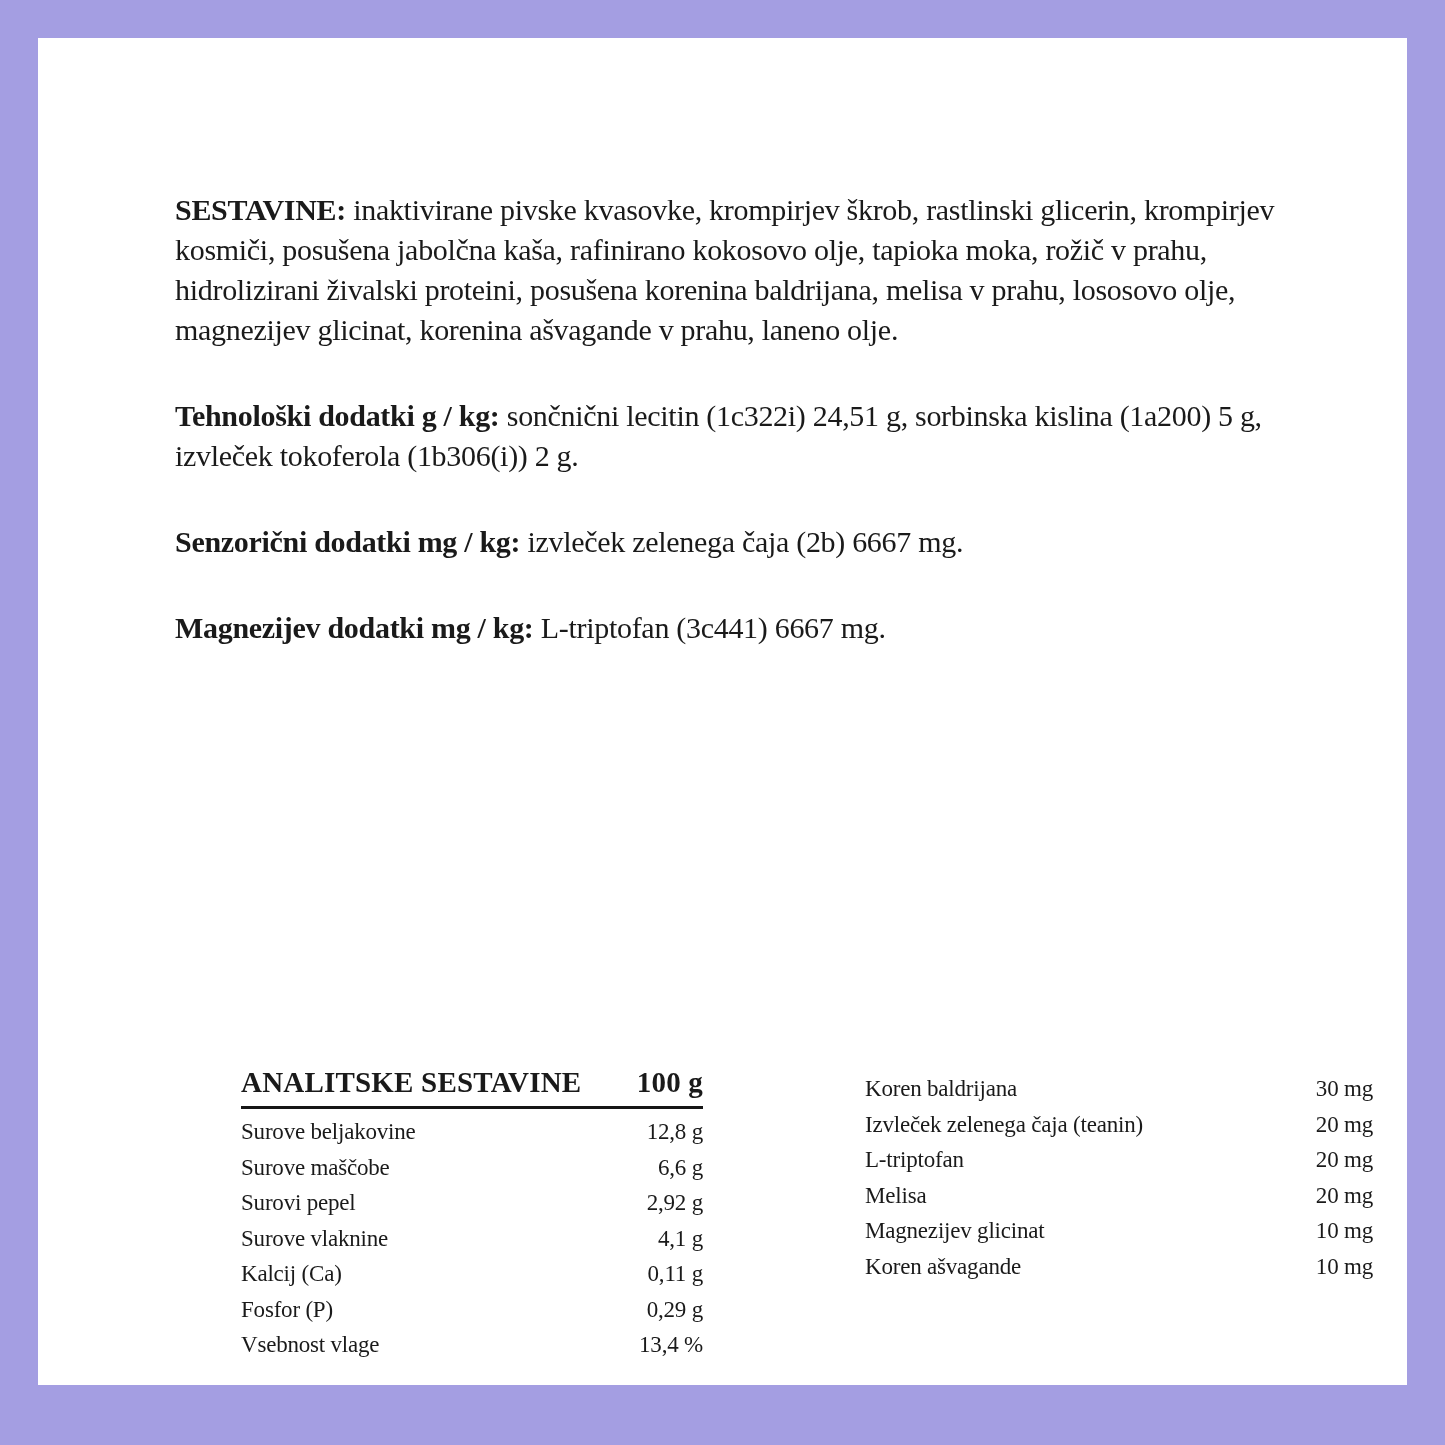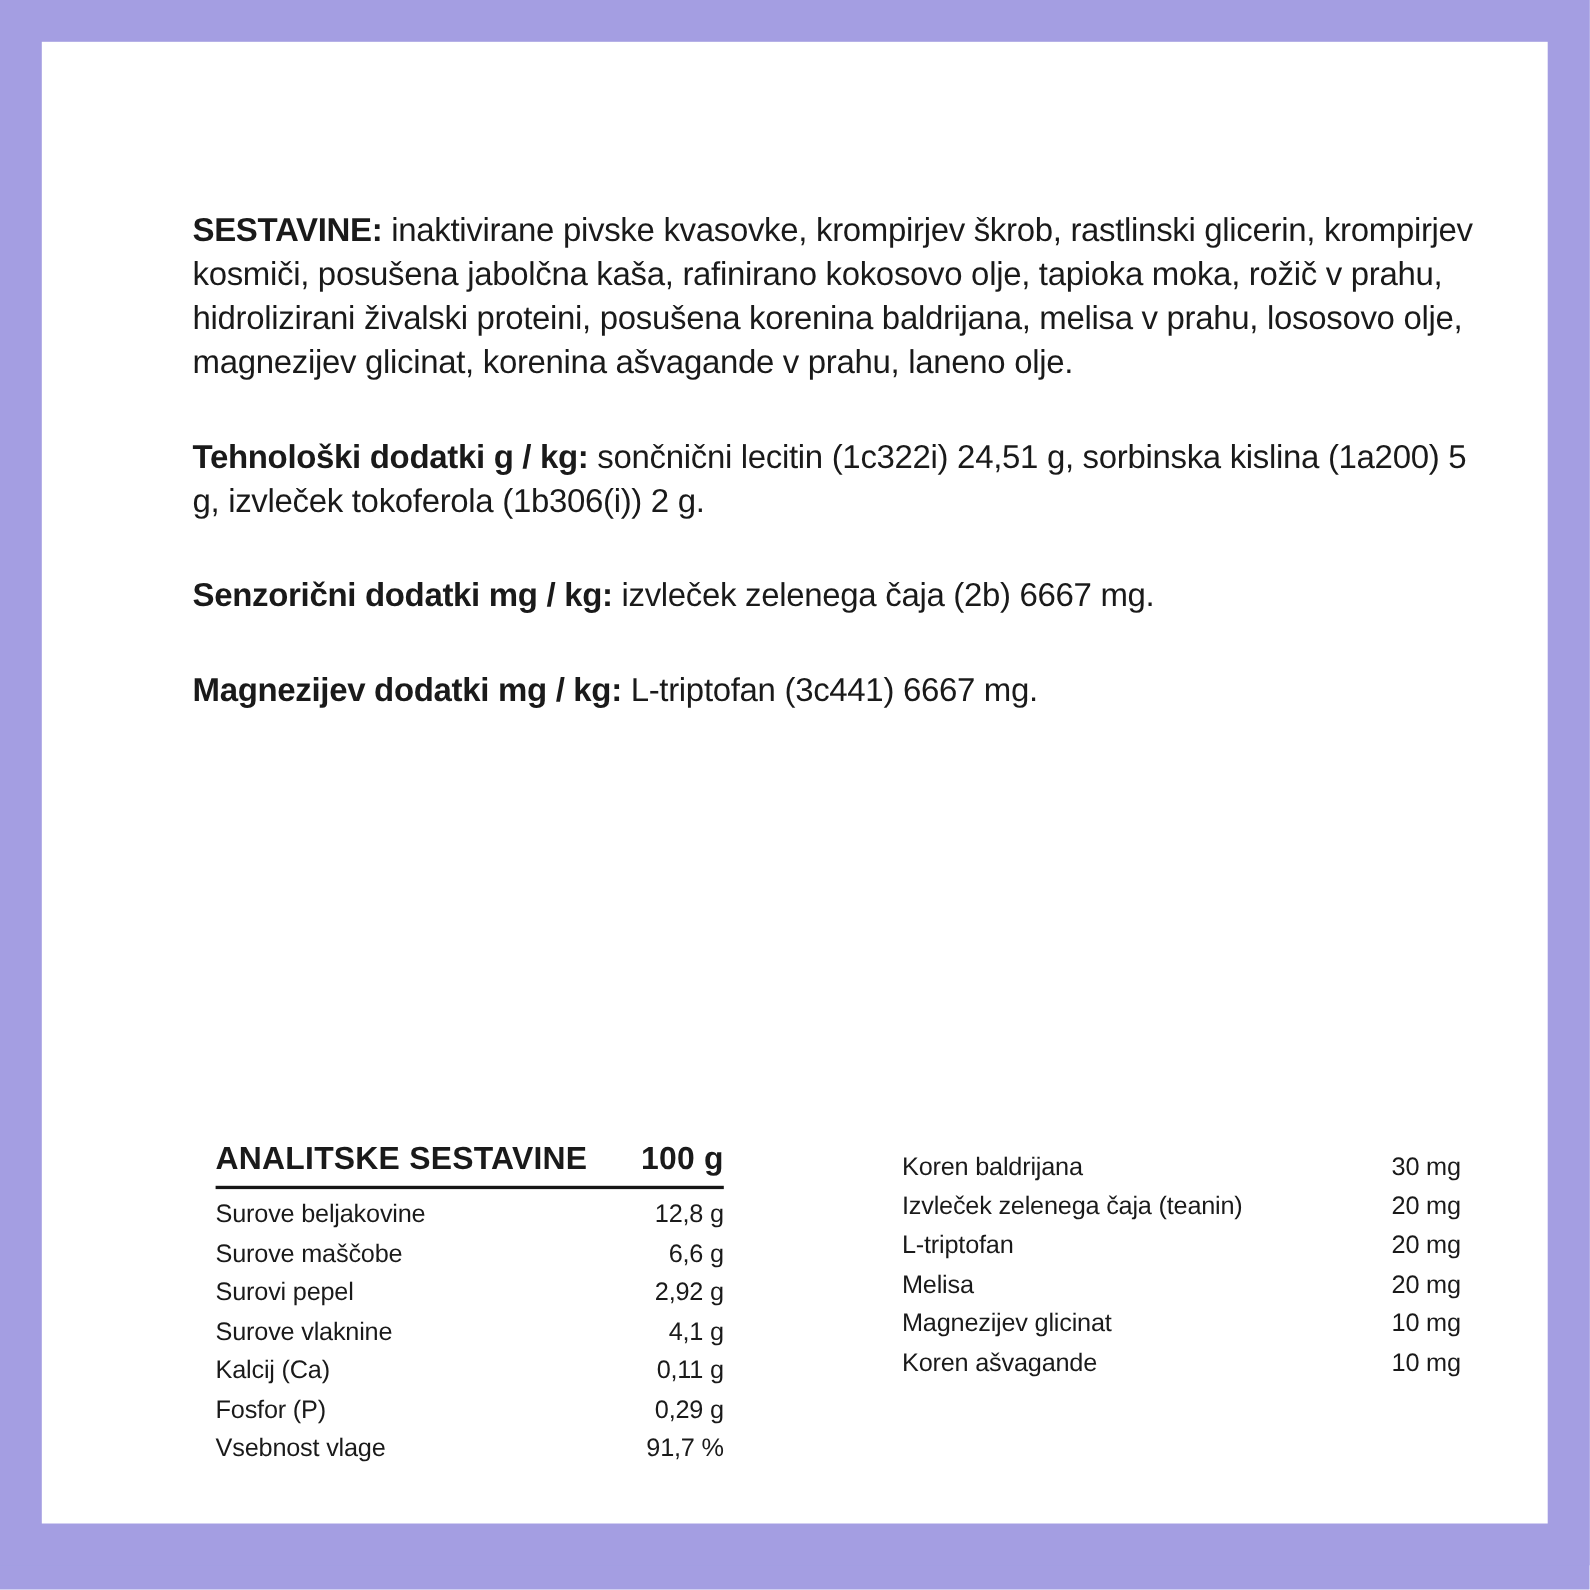--- a/index.html
+++ b/index.html
@@ -7,21 +7,21 @@
     --card-bg: #ffffff;
     --text: #1a1a1a;
   }
   * { box-sizing: border-box; }
   html, body { margin: 0; padding: 0; background: var(--page-bg); }
   .stage {
     position: relative;
     width: 1445px;
     height: 1423px;
     background: var(--page-bg);
-    font-family: Liberation Sans, sans-serif;
+    font-family: Liberation Serif, serif;
     color: var(--text);
   }
   .card {
     position: absolute;
     inset: 38px;
     background: var(--card-bg);
   }
   .content {
     position: absolute;
     left: 137px;
@@ -30,21 +30,22 @@
   }
   .para {
     margin: 0 0 46px 0;
     font-size: 30px;
     line-height: 40px;
     letter-spacing: -0.3px;
   }
   .para b { font-weight: 700; }
   .tbl {
     position: absolute;
-    top: 1000px;
+    top: 1028px;
+    margin-left: 45px;
   }
   .tbl-analytical { left: 158px; width: 462px; }
   .tbl-active     { left: 782px; width: 508px; }
   .tbl-header {
     display: flex;
     justify-content: space-between;
     align-items: baseline;
     font-weight: 700;
     font-size: 29px;
     line-height: 32px;
@@ -113,21 +114,21 @@
         <div class="tbl-row">
           <span class="lbl">Kalcij (Ca)</span>
           <span class="val">0,11 g</span>
         </div>
         <div class="tbl-row">
           <span class="lbl">Fosfor (P)</span>
           <span class="val">0,29 g</span>
         </div>
         <div class="tbl-row">
           <span class="lbl">Vsebnost vlage</span>
-          <span class="val">91,7 %</span>
+          <span class="val">13,4 %</span>
         </div>
       </div>
     </div>
 
     <div class="tbl tbl-active">
       <div class="tbl-body">
         <div class="tbl-row">
           <span class="lbl">Koren baldrijana</span>
           <span class="val">30 mg</span>
         </div>

